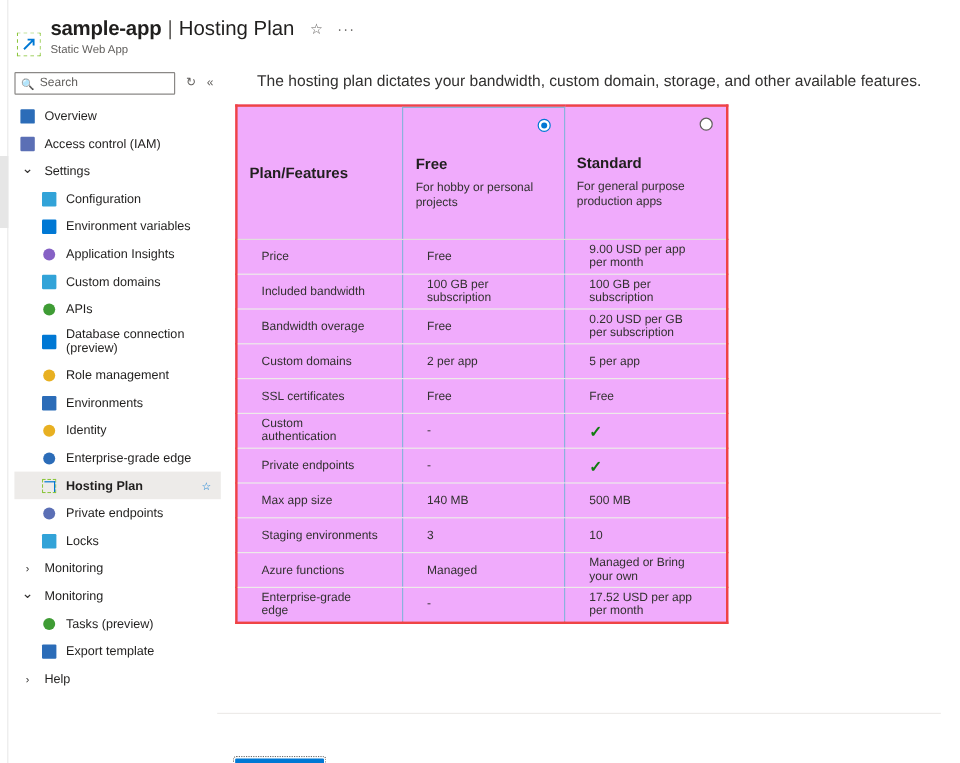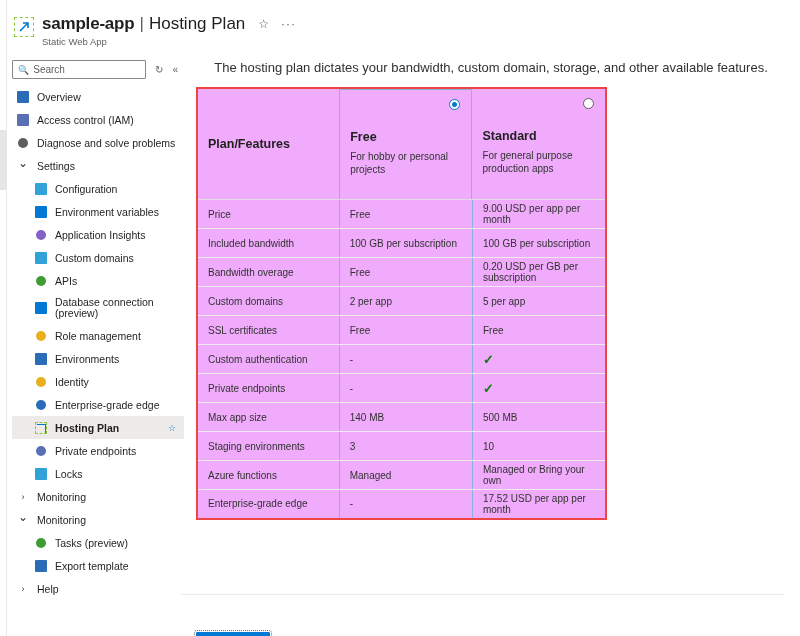--- a/index.html
+++ b/index.html
@@ -13,21 +13,21 @@
     overflow:hidden;
     position:relative;
   }
 
   
   .rail { position:absolute; left:0; top:0; width:7px; height:636px; background:#fff; border-right:1px solid #eaeaea; }
   .rail-thumb { position:absolute; left:0; top:130px; width:7px; height:60px; background:#e6e6e6; }
 
   
   .header { position:absolute; left:14px; top:14px; width:770px; height:42px; }
-  .hdr-row { display:flex; align-items:flex-start; }
+  .hdr-row { display:flex; align-items:flex-end; }
   .app-icon { width:20px; height:20px; margin-top:3px; margin-right:8px; flex:none; position:relative; }
   .app-icon .dash { position:absolute; inset:0; border:1px dashed #8cc63e; border-radius:1px; }
   .app-icon svg { position:absolute; left:2px; top:2px; }
   .titles { display:flex; flex-direction:column; }
   .title-line { display:flex; align-items:center; }
   .t-bold { font-size:17px; font-weight:bold; color:#201f1e; letter-spacing:-.2px; }
   .t-sep { font-size:17px; color:#605e5c; margin:0 5px; font-weight:300; }
   .t-reg { font-size:17px; color:#201f1e; font-weight:normal; }
   .star-icon { margin-left:13px; color:#605e5c; font-size:12px; line-height:1; cursor:pointer; }
   .dots-icon { margin-left:12px; color:#605e5c; font-size:12px; letter-spacing:1px; line-height:1; cursor:pointer; }
@@ -64,21 +64,21 @@
   .nav-label.wrap { white-space:normal; line-height:11px; }
 
   
   .sq { width:12px; height:12px; border-radius:1px; display:block; }
 
   
   .main { position:absolute; left:196px; top:60px; width:590px; }
   .desc { font-size:13px; color:#323130; margin-bottom:12px;text-align:center; }
 
   .ptable { width:411px; border:2px solid #ef4444; border-collapse:collapse; background:#f0abfc; }
-  .ptable td { border-bottom:1px solid #edebe9; padding:0 10px; height:29px; vertical-align:middle; font-size:10px; color:#323130; }
+  .ptable td { border-bottom:1px solid #edebe9; padding:0 20px; height:29px; vertical-align:middle; font-size:10px; color:#323130; }
   .ptable tr:last-child td { border-bottom:none; }
   .ptable .feat { width:162px; }
   .ptable .c-free { width:163px; }
   .ptable .c-std  { width:163px; }
 
   
   .hdrcell { height:110px !important; vertical-align:top; padding:0 !important; border-bottom:1px solid #e1dfdd !important; }
   .hdr-inner { height:110px; padding:10px; display:flex; flex-direction:column; position:relative; }
   .hdr-inner.selcol { border-left:1px solid #8ab2dd; border-right:1px solid #8ab2dd; border-top:1px solid #8ab2dd; }
   .plan-name { font-size:12.5px; font-weight:bold; color:#201f1e; margin-top:30px; }
@@ -145,26 +145,20 @@
         <span class="nav-icon">
           <span class="sq" style="background: rgb(43, 108, 184);"></span>
         </span>
         <span class="nav-label">Overview</span>
       </div>
       <div class="nav-item">
         <span class="nav-icon">
           <span class="sq" style="background: rgb(91, 111, 181);"></span>
         </span>
         <span class="nav-label">Access control (IAM)</span>
-      </div>
-      <div class="nav-item">
-        <span class="nav-icon">
-          <span class="sq" style="background: rgb(96, 94, 92); border-radius: 50%; width: 10px; height: 10px;"></span>
-        </span>
-        <span class="nav-label">Diagnose and solve problems</span>
       </div>
       <div class="nav-item group">
         <span class="chev" style="font-size: 12px; margin-top: -5px;">⌄</span>
         <span class="nav-label">Settings</span>
       </div>
       <div class="nav-item indent">
         <span class="nav-icon">
           <span class="sq" style="background: rgb(50, 163, 216);"></span>
         </span>
         <span class="nav-label">Configuration</span>

